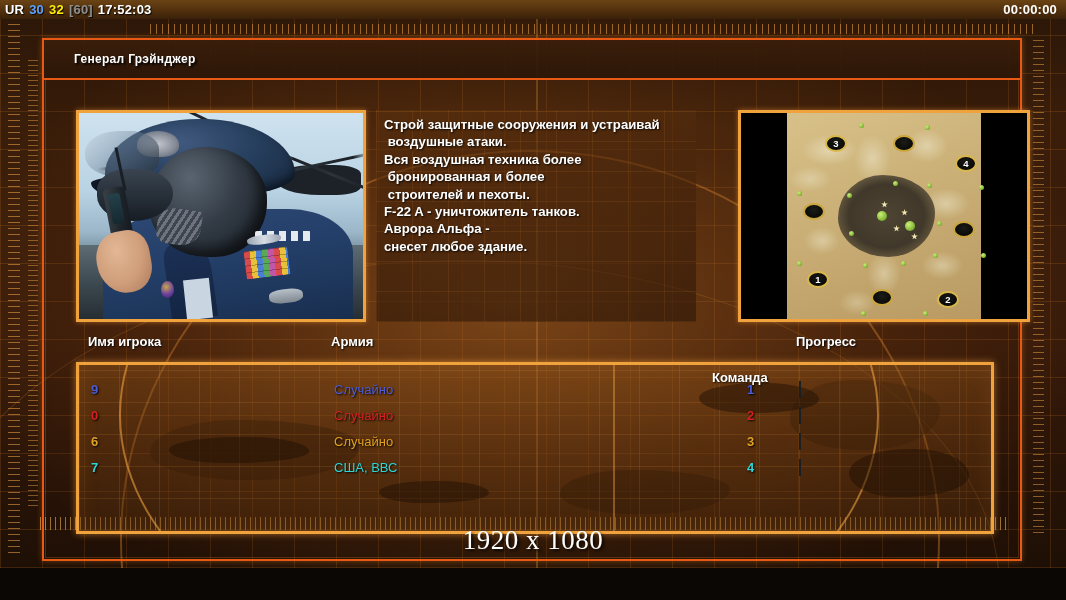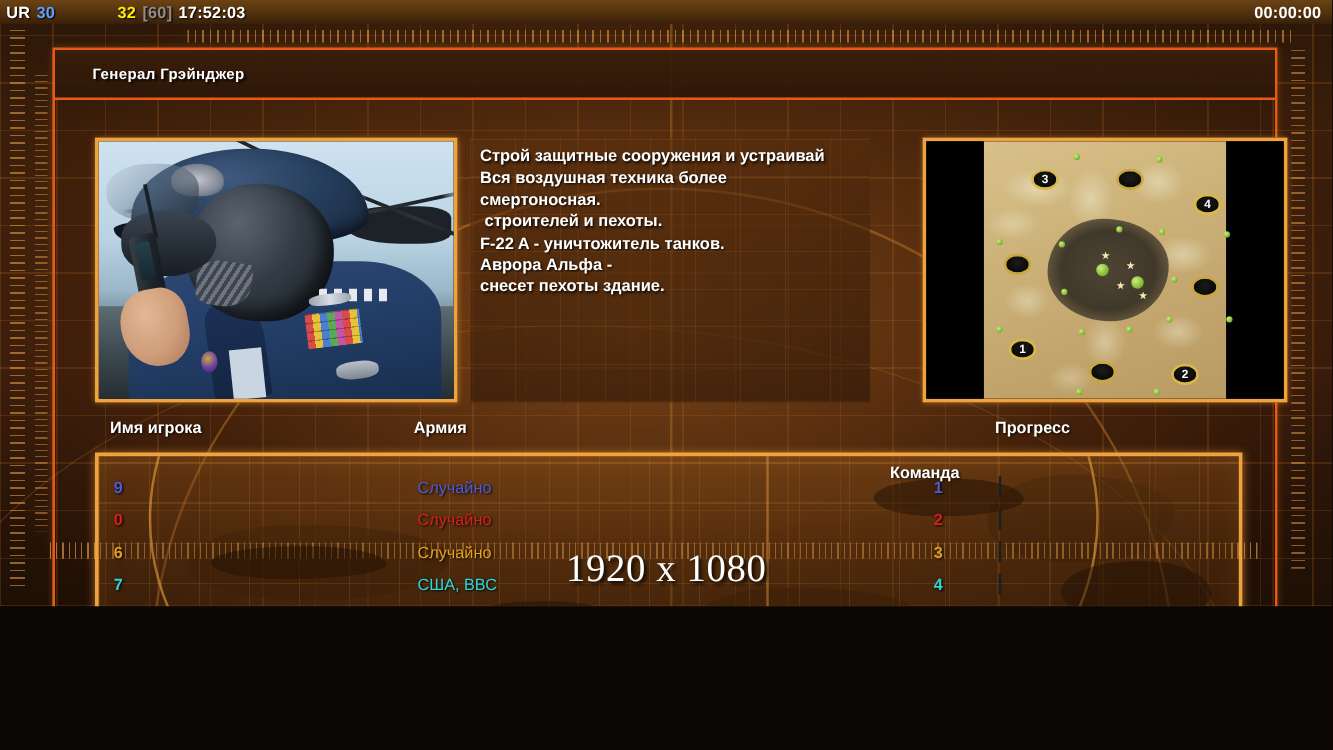--- a/index.html
+++ b/index.html
@@ -6,21 +6,21 @@
 
   html, body {
     width: 1066px; height: 600px;
     overflow: hidden;
     background: #0b0704;
     font-family: "Liberation Sans", sans-serif;
   }
 
   #screen {
     position: relative;
-    width: 1066px; height: 485px;
+    width: 1066px; height: 568px;
     overflow: hidden;
     background:
       radial-gradient(ellipse 780px 420px at 48% 54%, rgba(214,126,40,0.50) 0%, rgba(150,80,22,0.26) 45%, rgba(60,30,8,0.05) 75%, rgba(0,0,0,0) 100%),
       linear-gradient(180deg, #2a1608 0%, #3a1e0a 22%, #35190a 60%, #1d0f05 100%);
   }
 
   
   .bg-grid {
     position: absolute; inset: 0;
     background-image:
@@ -100,21 +100,21 @@
     padding: 0 5px;
     z-index: 40;
     font-size: 13px;
     font-weight: bold;
     letter-spacing: 0.2px;
   }
   .topbar .seg { margin-right: 5px; text-shadow: 1px 1px 1px rgba(0,0,0,0.85); }
   .t-ur   { color: #f0b000; }
   .t-ur b { color: #ffffff; font-weight: bold; }
   .t-fps1 { color: #5aa0ff; }
-  .t-fps2 { color: #ffee00; margin-left: 45px; }
+  .t-fps2 { color: #ffee00; }
   .t-cap  { color: #8d8d8d; }
   .t-time { color: #ffffff; }
   .topbar .right { margin-left: auto; color: #ffffff; padding-right: 4px; }
 
   
   .dialog {
     position: absolute;
     left: 42px; top: 38px;
     width: 980px; height: 523px;
     border: 2px solid #e85a14;
@@ -469,21 +469,21 @@
     box-shadow: inset 0 1px 1px rgba(255,255,255,0.18), inset 0 -2px 3px rgba(0,0,0,0.5);
   }
 
   
   .resolution {
     position: absolute;
     left: 0; right: 0; bottom: 12px;
     text-align: center;
     color: #ffffff;
     font-family: "Liberation Serif", serif;
-    font-size: 31px;
+    font-size: 27px;
     letter-spacing: 0.5px;
     text-shadow: 2px 2px 3px rgba(0,0,0,0.85);
     z-index: 30;
   }
 </style>
 </head>
 <body>
 
 <div id="screen">
 
@@ -545,26 +545,27 @@
           <div class="p-radio">
             <div class="p-radio-face"></div>
           </div>
           <div class="p-hand"></div>
         </div>
       </div>
 
       <div class="desc-panel">
         <div class="grid-o"></div>
         <div class="desc-line">Строй защитные сооружения и устраивай</div>
+        <div class="desc-line"> воздушные атаки.</div>
         <div class="desc-line">Вся воздушная техника более</div>
-        <div class="desc-line">смертоносная.</div>
+        <div class="desc-line"> бронированная и более</div>
         <div class="desc-line"> строителей и пехоты.</div>
         <div class="desc-line">F-22 A - уничтожитель танков.</div>
         <div class="desc-line">Аврора Альфа -</div>
-        <div class="desc-line">снесет пехоты здание.</div>
+        <div class="desc-line">снесет любое здание.</div>
       </div>
 
       <div class="minimap-frame">
         <div class="mm-terrain"></div>
         <div class="mm-center"></div>
 
         <div class="mm-dot" style="left:118px;top:10px;"></div>
         <div class="mm-dot" style="left:184px;top:12px;"></div>
         <div class="mm-dot" style="left:56px;top:78px;"></div>
         <div class="mm-dot" style="left:152px;top:68px;"></div>

